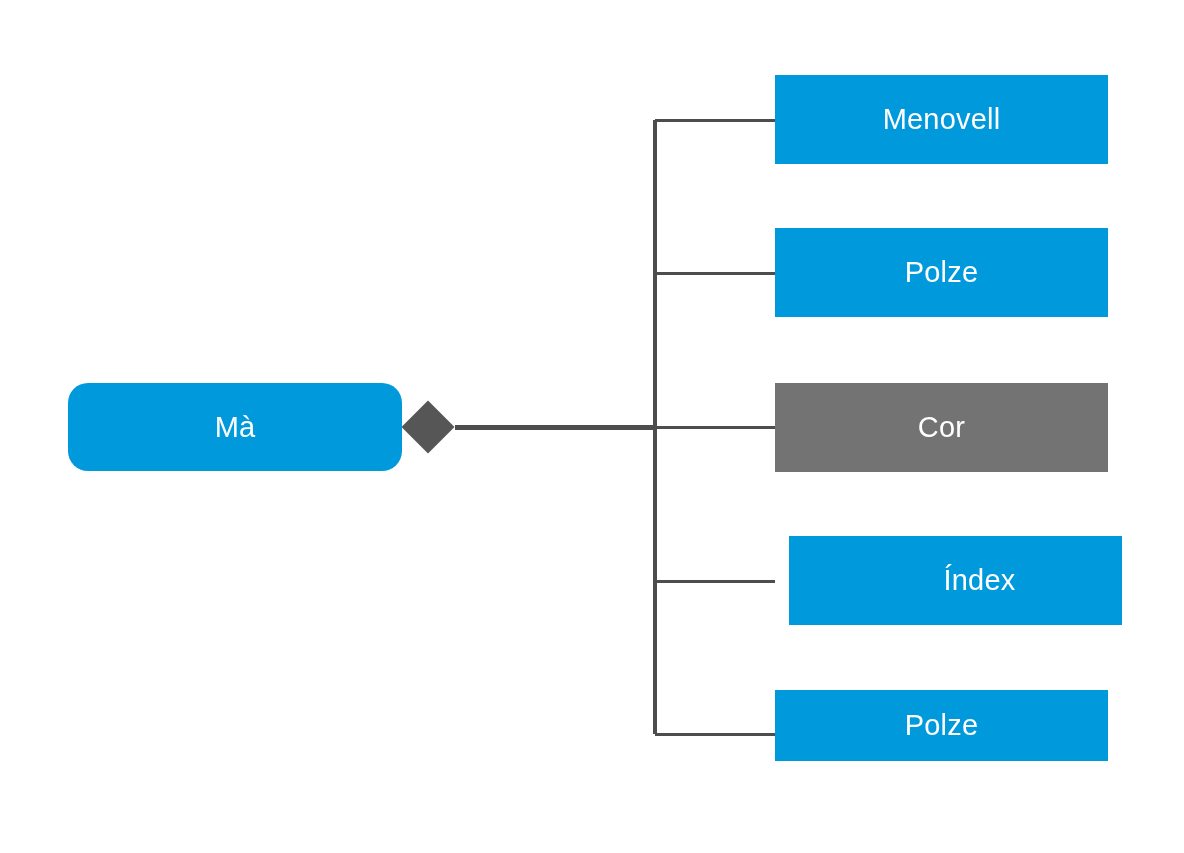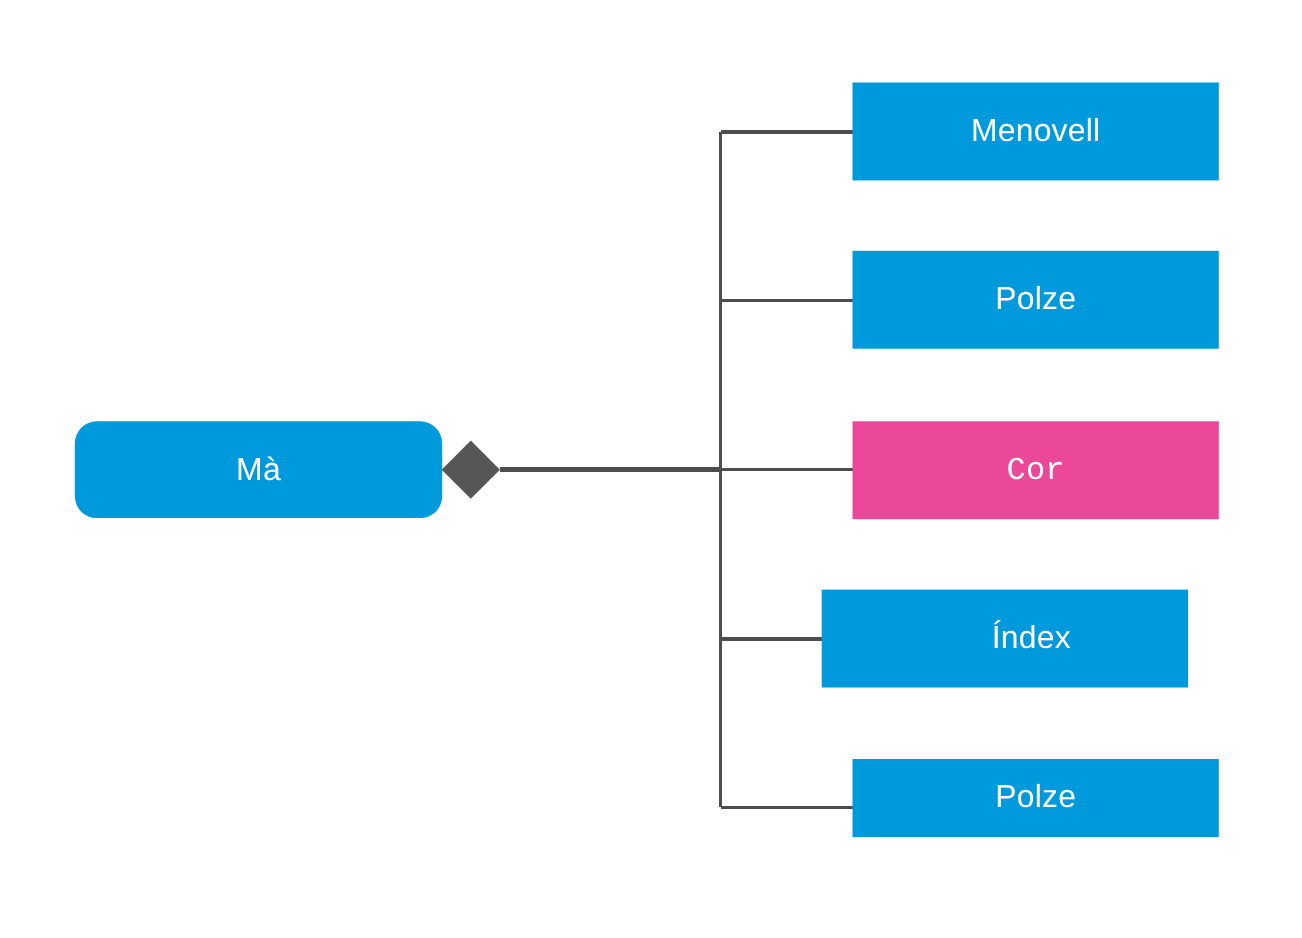--- a/index.html
+++ b/index.html
@@ -67,25 +67,25 @@
   </div>
 
   <div class="node" id="node-child-0" style="left: 775px; top: 75px; width: 333px; height: 89px; background: rgb(0, 153, 220); color: rgb(255, 255, 255);">
     <span class="node-label">Menovell</span>
   </div>
 
   <div class="node" id="node-child-1" style="left: 775px; top: 228px; width: 333px; height: 89px; background: rgb(0, 153, 220); color: rgb(255, 255, 255);">
     <span class="node-label">Polze</span>
   </div>
 
-  <div class="node" id="node-child-2" style="left: 775px; top: 383px; width: 333px; height: 89px; background: #ec4899; color: rgb(255, 255, 255); font-family: Liberation Mono, monospace;">
+  <div class="node" id="node-child-2" style="left: 775px; top: 383px; width: 333px; height: 89px; background: #737373; color: rgb(255, 255, 255);">
     <span class="node-label">Cor</span>
   </div>
 
-  <div class="node" id="node-child-3" style="left: 747px; top: 536px; width: 333px; height: 89px; background: rgb(0, 153, 220); color: rgb(255, 255, 255); padding-left: 48px;">
+  <div class="node" id="node-child-3" style="left: 789px; top: 536px; width: 333px; height: 89px; background: rgb(0, 153, 220); color: rgb(255, 255, 255); padding-left: 48px;">
     <span class="node-label">Índex</span>
   </div>
 
   <div class="node" id="node-child-4" style="left: 775px; top: 690px; width: 333px; height: 71px; background: rgb(0, 153, 220); color: rgb(255, 255, 255);">
     <span class="node-label">Polze</span>
   </div>
 
 </div>
 
 </body></html>

